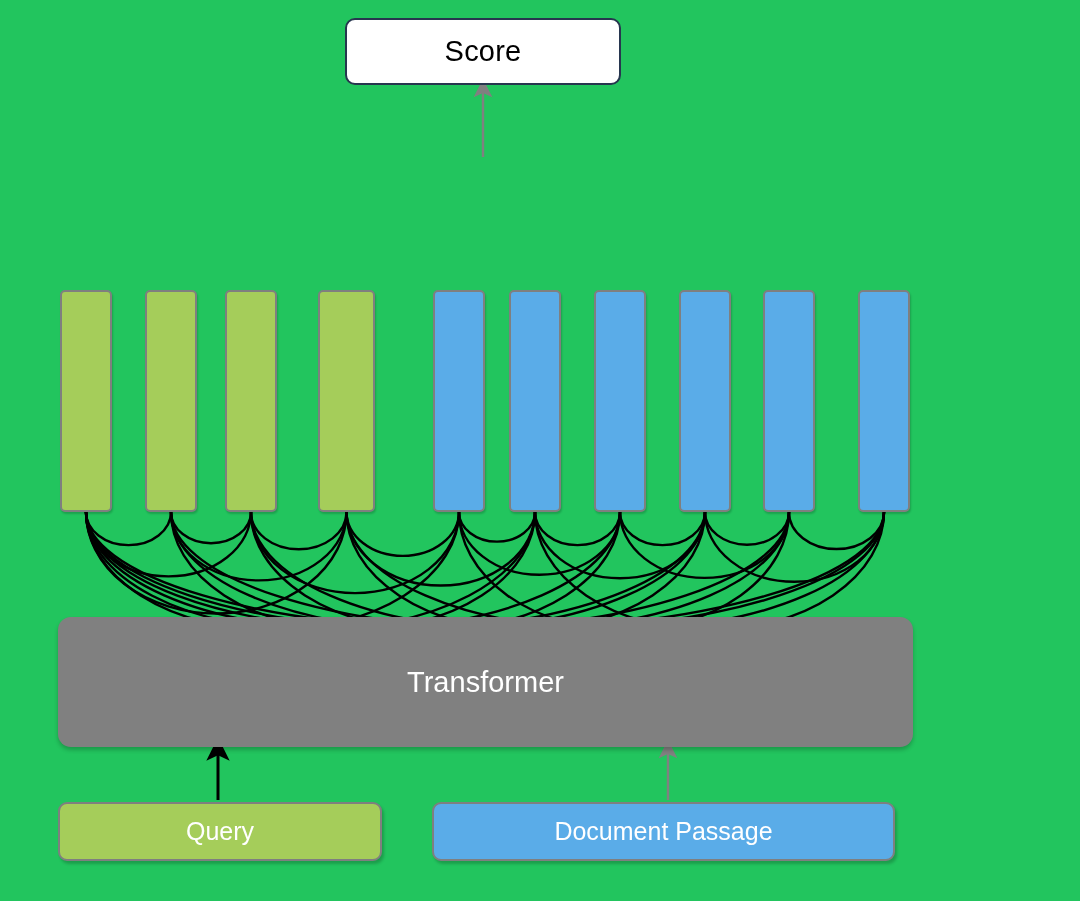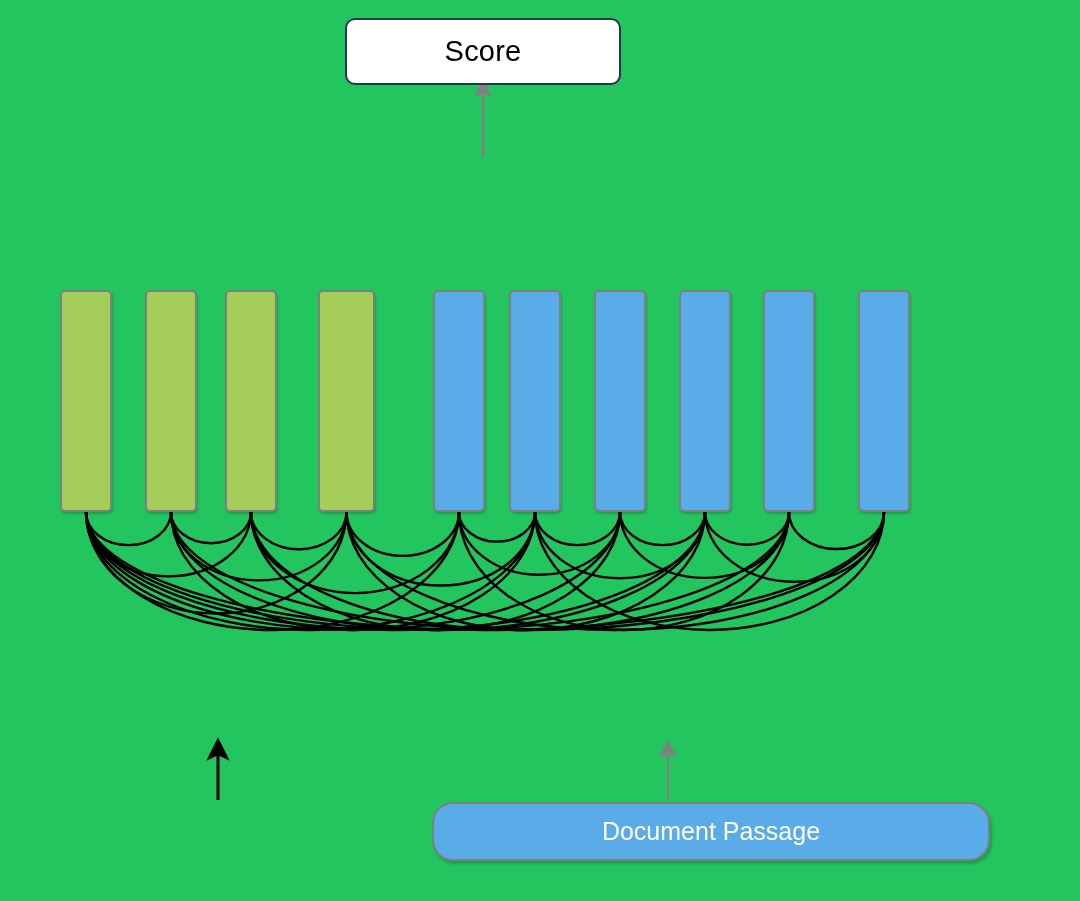--- a/index.html
+++ b/index.html
@@ -78,25 +78,25 @@
     background: #a5cd5a;
     border: 2px solid #7f7f7f;
     border-radius: 9px;
     color: #ffffff;
     font-size: 25px;
     box-shadow: 2px 3px 3px rgba(0,0,0,0.20);
   }
   #passage-box {
     left: 432px;
     top: 802px;
-    width: 558px;
+    width: 463px;
     height: 59px;
     background: #5aace8;
     border: 2px solid #7f7f7f;
-    border-radius: 21px;
+    border-radius: 9px;
     color: #ffffff;
     font-size: 25px;
     box-shadow: 2px 3px 3px rgba(0,0,0,0.20);
   }
   
   .token-bar {
     position: absolute;
     box-sizing: border-box;
     top: 290px;
     height: 222px;
@@ -174,19 +174,25 @@
       <div class="token-bar query-token" style="left: 225px; width: 52px; background: rgb(165, 205, 90); border-color: rgb(127, 127, 127);"></div>
       <div class="token-bar query-token" style="left: 318px; width: 57px; background: rgb(165, 205, 90); border-color: rgb(127, 127, 127);"></div>
       <div class="token-bar passage-token" style="left: 433px; width: 52px; background: rgb(90, 172, 232); border-color: rgb(127, 127, 127);"></div>
       <div class="token-bar passage-token" style="left: 509px; width: 52px; background: rgb(90, 172, 232); border-color: rgb(127, 127, 127);"></div>
       <div class="token-bar passage-token" style="left: 594px; width: 52px; background: rgb(90, 172, 232); border-color: rgb(127, 127, 127);"></div>
       <div class="token-bar passage-token" style="left: 679px; width: 52px; background: rgb(90, 172, 232); border-color: rgb(127, 127, 127);"></div>
       <div class="token-bar passage-token" style="left: 763px; width: 52px; background: rgb(90, 172, 232); border-color: rgb(127, 127, 127);"></div>
       <div class="token-bar passage-token" style="left: 858px; width: 52px; background: rgb(90, 172, 232); border-color: rgb(127, 127, 127);"></div>
     </div>
 
+  <div class="node-box" id="transformer-box">
+    <span>Transformer</span>
+  </div>
 
+  <div class="node-box" id="query-box">
+    <span>Query</span>
+  </div>
 
   <div class="node-box" id="passage-box">
     <span>Document Passage</span>
   </div>
 
 </div>
 
 </body></html>

